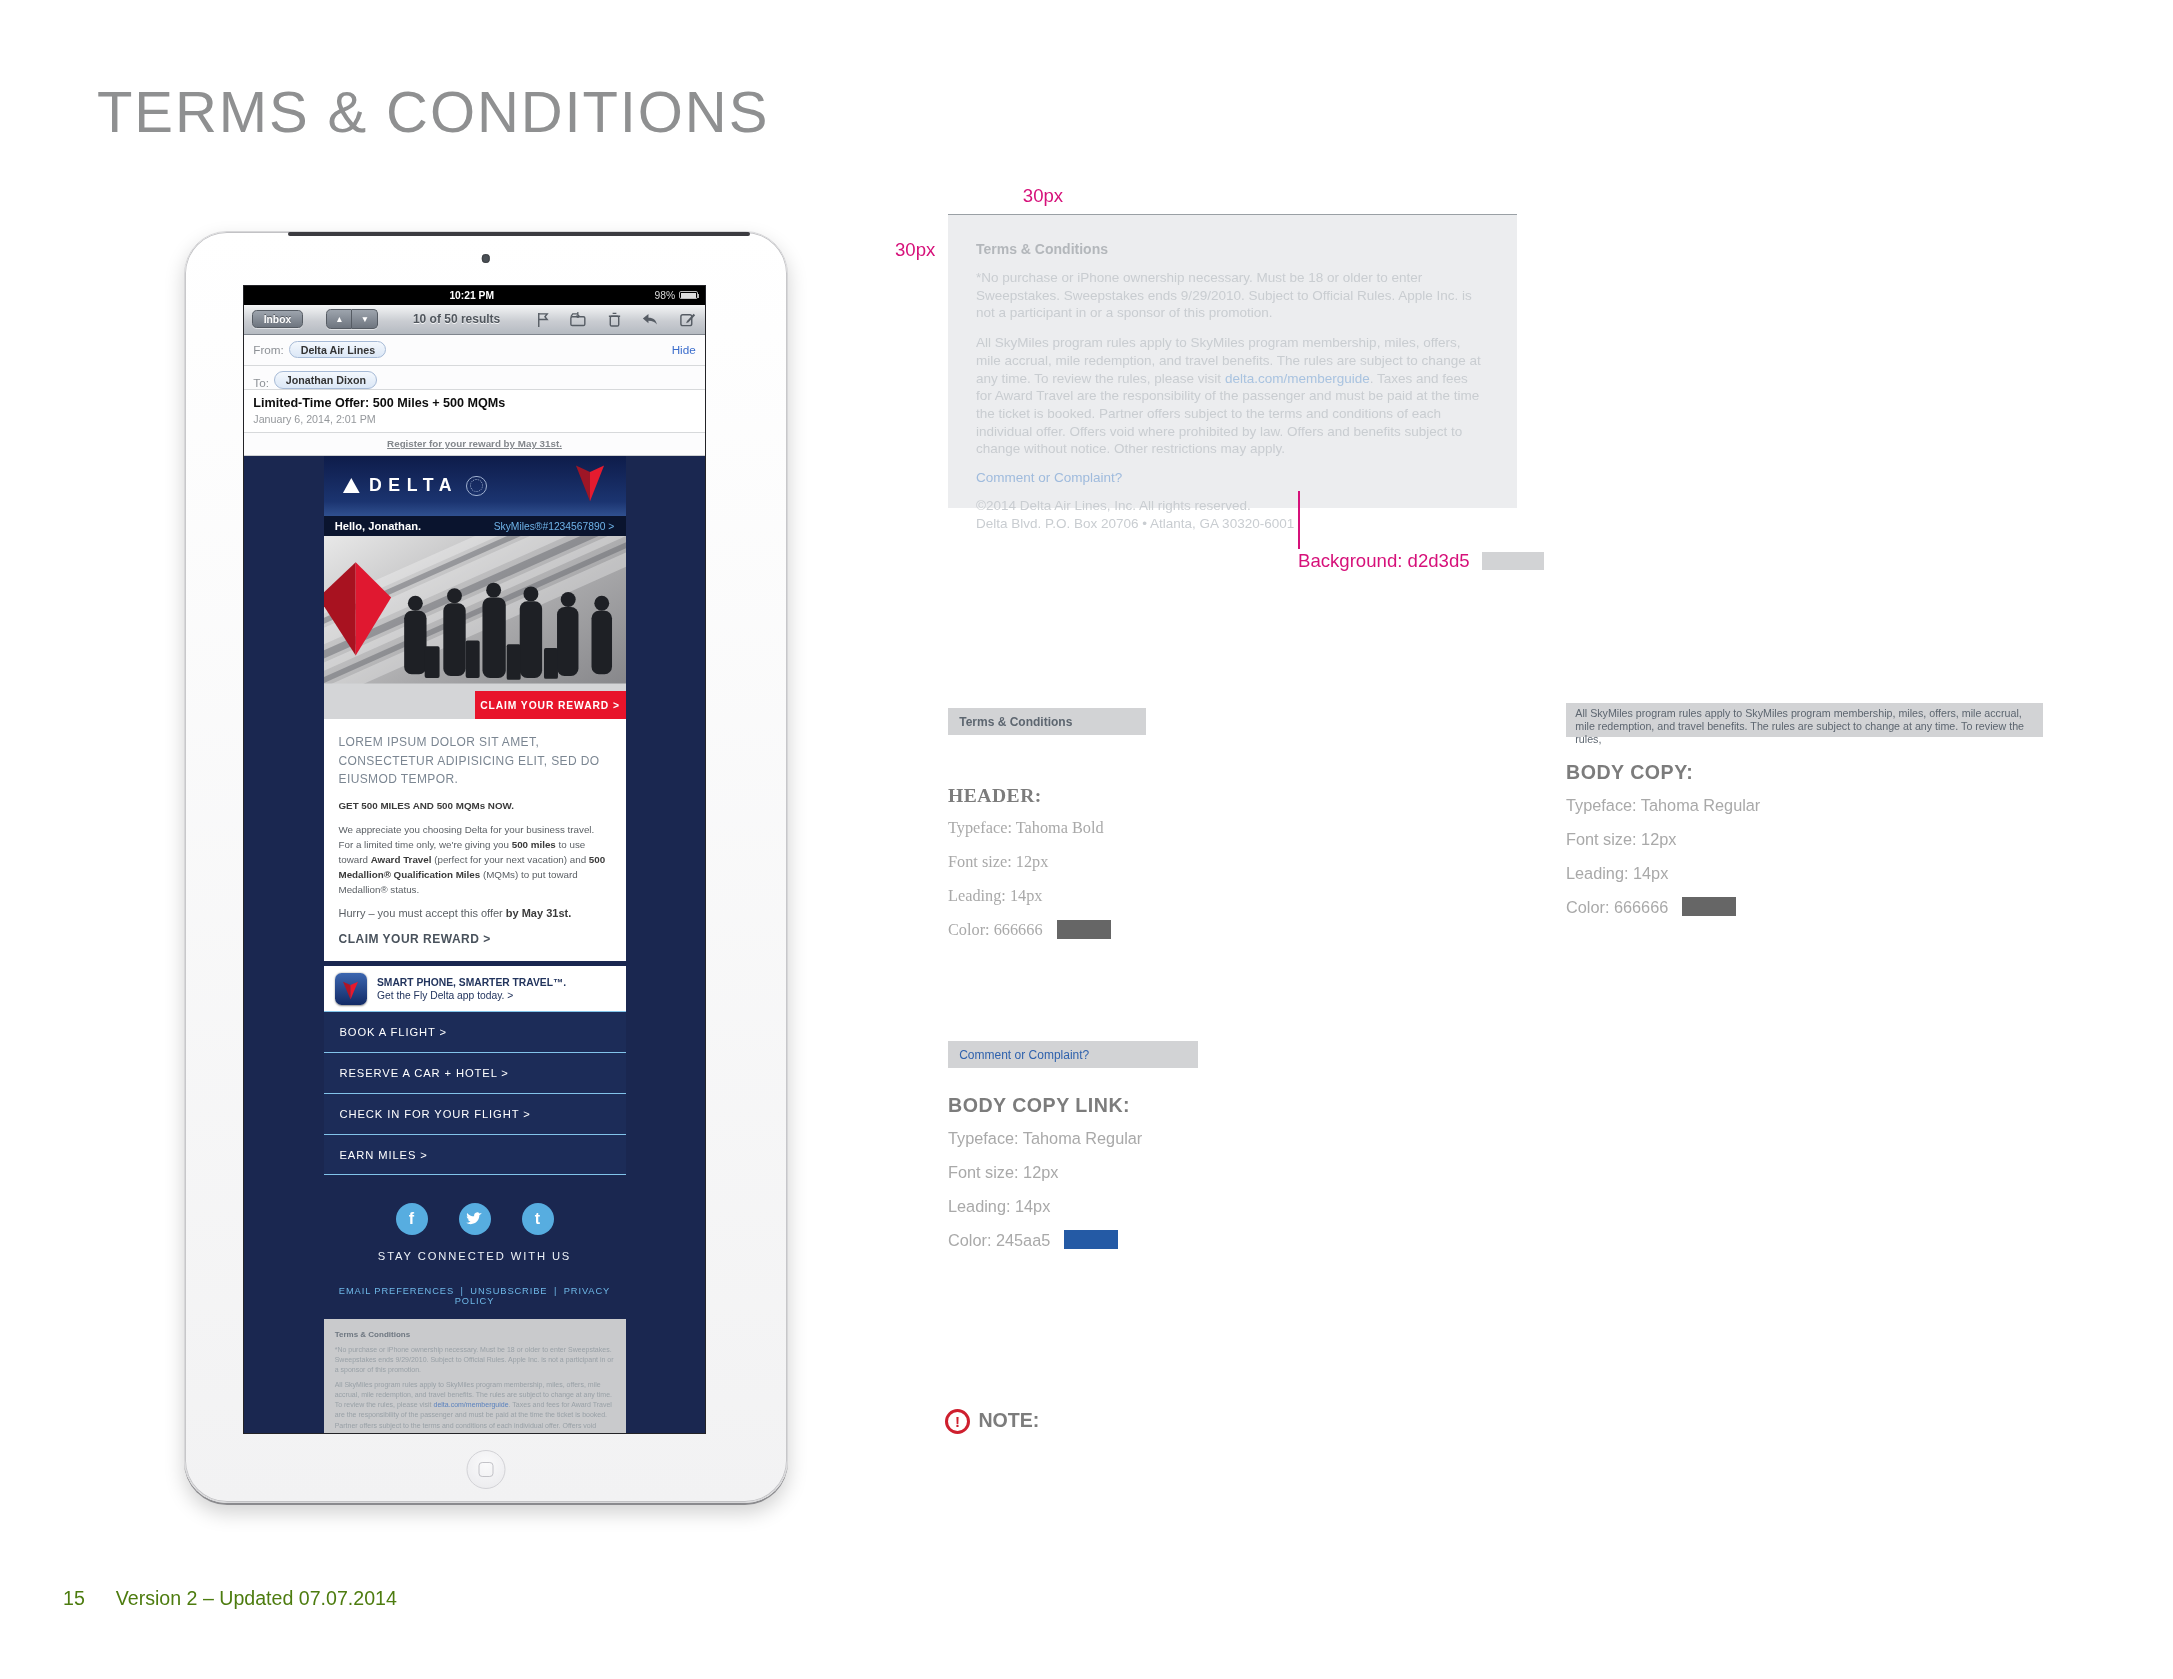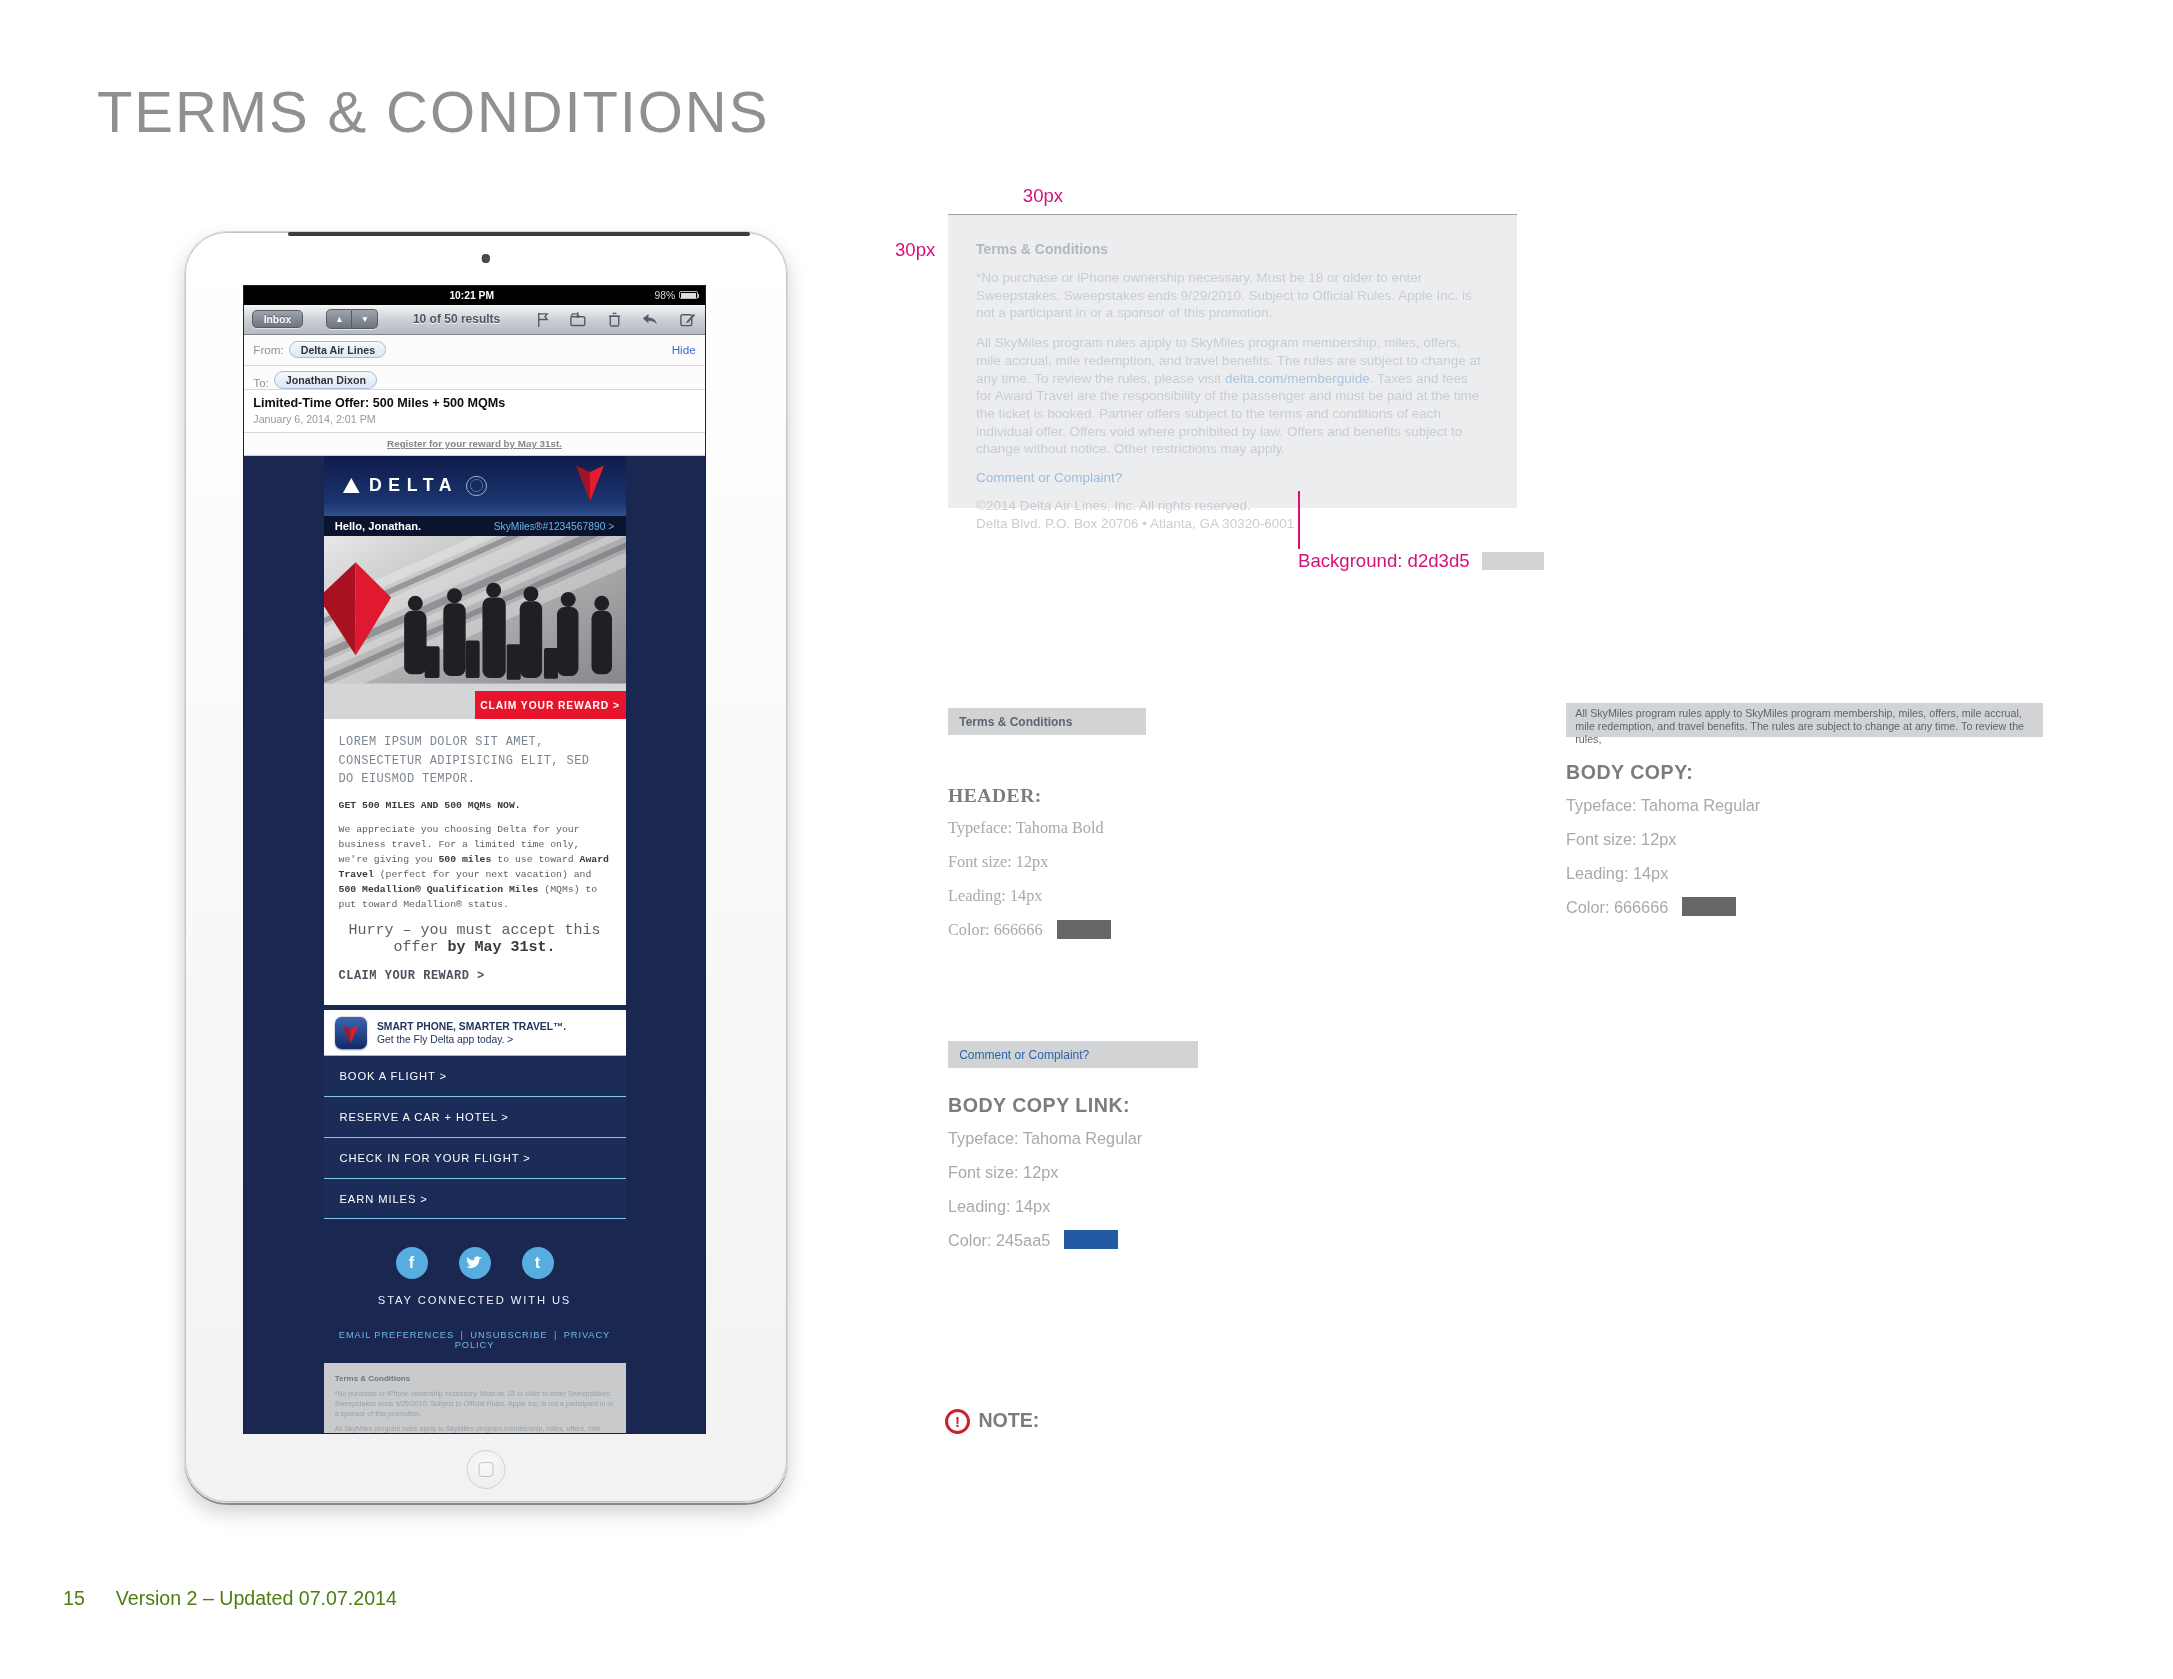--- a/index.html
+++ b/index.html
@@ -74,26 +74,26 @@
   .medallion::after { content:''; position:absolute; inset:2.8px; border:0.9px dotted #9fb0cf; border-radius:50%; }
 
   .hello-bar { height:20.5px; flex:0 0 auto; background:#0a142e; display:flex; align-items:center; padding:0 11.2px; }
   .hello { color:#fff; font-weight:bold; font-size:11.2px; }
   .skymiles { margin-left:auto; color:#6fb3e8; font-size:10.3px; }
 
   .hero { height:183px; flex:0 0 auto; position:relative; overflow:hidden; background:#9a9a9c; }
   .claim-btn { position:absolute; right:0; bottom:0; width:151px; height:28px; background:#e8142b; color:#fff;
     font-size:10.3px; font-weight:bold; letter-spacing:0.9px; display:flex; align-items:center; justify-content:center; z-index:2; }
 
-  .card { background:#fff; padding:14px 15px 22px; flex:0 0 auto;font-family:Liberation Mono, monospace; }
+  .card { background:#fff; padding:14px 15px 15px; flex:0 0 auto; }
   .headline { font-size:12px; color:#7b8692; letter-spacing:0.4px; line-height:1.55; }
   .subhead { margin-top:11.2px; font-size:9.8px; font-weight:bold; color:#3b3b3b; }
   .bodycopy { margin-top:10.3px; font-size:9.8px; color:#5a5f64; line-height:1.55; }
   .bodycopy b { color:#3b3b3b; }
-  .hurry { margin-top:9.3px; font-size:15px; color:#5a5f64;text-align:center; }
+  .hurry { margin-top:9.3px; font-size:11px; color:#5a5f64; }
   .hurry b { color:#3b3b3b; }
   .claim-link { margin-top:13px; font-size:12px; font-weight:bold; color:#49525c; letter-spacing:0.5px; }
 
   .navy-gap { height:5.6px; flex:0 0 auto; }
   .app-card { background:#fff; height:45px; flex:0 0 auto; display:flex; align-items:center; gap:10.3px; padding:0 11.2px; }
   .app-icon { width:32px; height:32px; border-radius:6.5px; background:linear-gradient(#3c66b0,#122a66);
     box-shadow:0 0.9px 1.9px rgba(0,0,0,.45); display:flex; align-items:center; justify-content:center; flex:0 0 auto; }
   .app-title { font-size:10.3px; font-weight:bold; color:#22345d; }
   .app-sub { font-size:10.3px; color:#22345d; margin-top:1.9px; }
 

